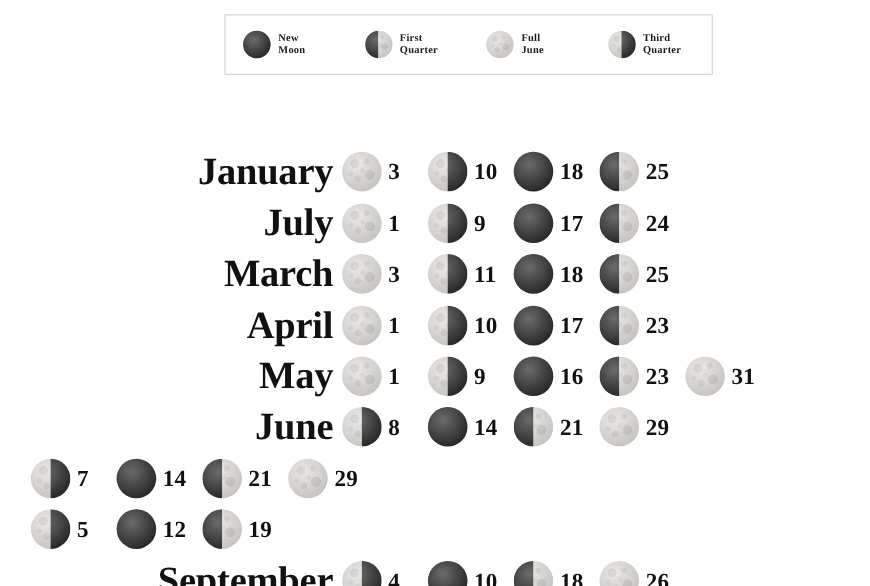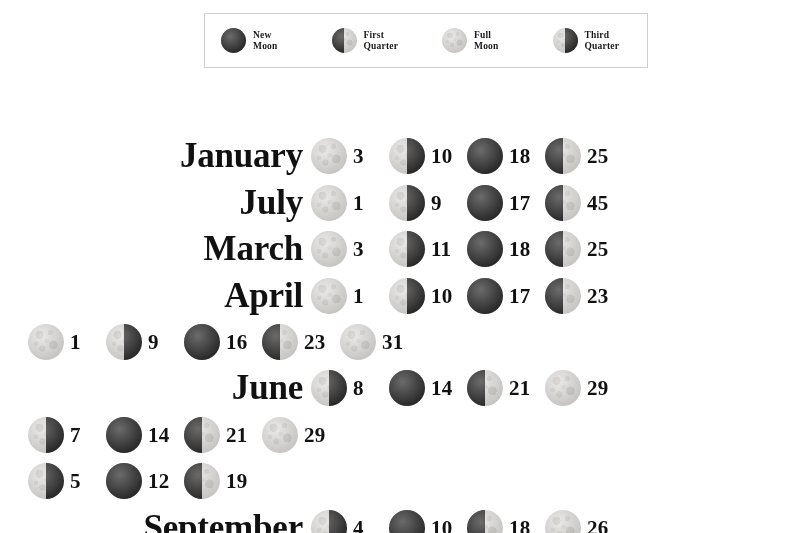--- a/index.html
+++ b/index.html
@@ -164,21 +164,21 @@
         </span>
         <div class="legend-label">First
 Quarter</div>
       </div>
       <div class="legend-item">
         <span class="moon" style="width: 25px; height: 25px; background: rgb(226, 224, 221);">
           <span class="craters"></span>
           <span class="shading"></span>
         </span>
         <div class="legend-label">Full
-Moon</div>
+June</div>
       </div>
       <div class="legend-item">
         <span class="moon" style="width: 25px; height: 25px;">
           <span class="half l light"></span>
           <span class="half r dark"></span>
           <span class="craters" style="clip-path: inset(0px 50% 0px 0px);"></span>
           <span class="shading"></span>
         </span>
         <div class="legend-label">Third
 Quarter</div>
@@ -247,21 +247,21 @@
             </span>
             <span class="day-num">17</span>
           </div>
           <div class="phase-cell">
             <span class="moon" style="width: 36px; height: 36px;">
               <span class="half l dark"></span>
               <span class="half r light"></span>
               <span class="craters" style="clip-path: inset(0px 0px 0px 50%);"></span>
               <span class="shading"></span>
             </span>
-            <span class="day-num">45</span>
+            <span class="day-num">24</span>
           </div>
         </div>
       </div>
       <div class="month-row">
         <div class="month-name">March</div>
         <div class="phases">
           <div class="phase-cell">
             <span class="moon" style="width: 36px; height: 36px; background: rgb(226, 224, 221);">
               <span class="craters"></span>
               <span class="shading"></span>
@@ -324,20 +324,21 @@
               <span class="half l dark"></span>
               <span class="half r light"></span>
               <span class="craters" style="clip-path: inset(0px 0px 0px 50%);"></span>
               <span class="shading"></span>
             </span>
             <span class="day-num">23</span>
           </div>
         </div>
       </div>
       <div class="month-row">
+        <div class="month-name">May</div>
         <div class="phases">
           <div class="phase-cell">
             <span class="moon" style="width: 36px; height: 36px; background: rgb(226, 224, 221);">
               <span class="craters"></span>
               <span class="shading"></span>
             </span>
             <span class="day-num">1</span>
           </div>
           <div class="phase-cell">
             <span class="moon" style="width: 36px; height: 36px;">

